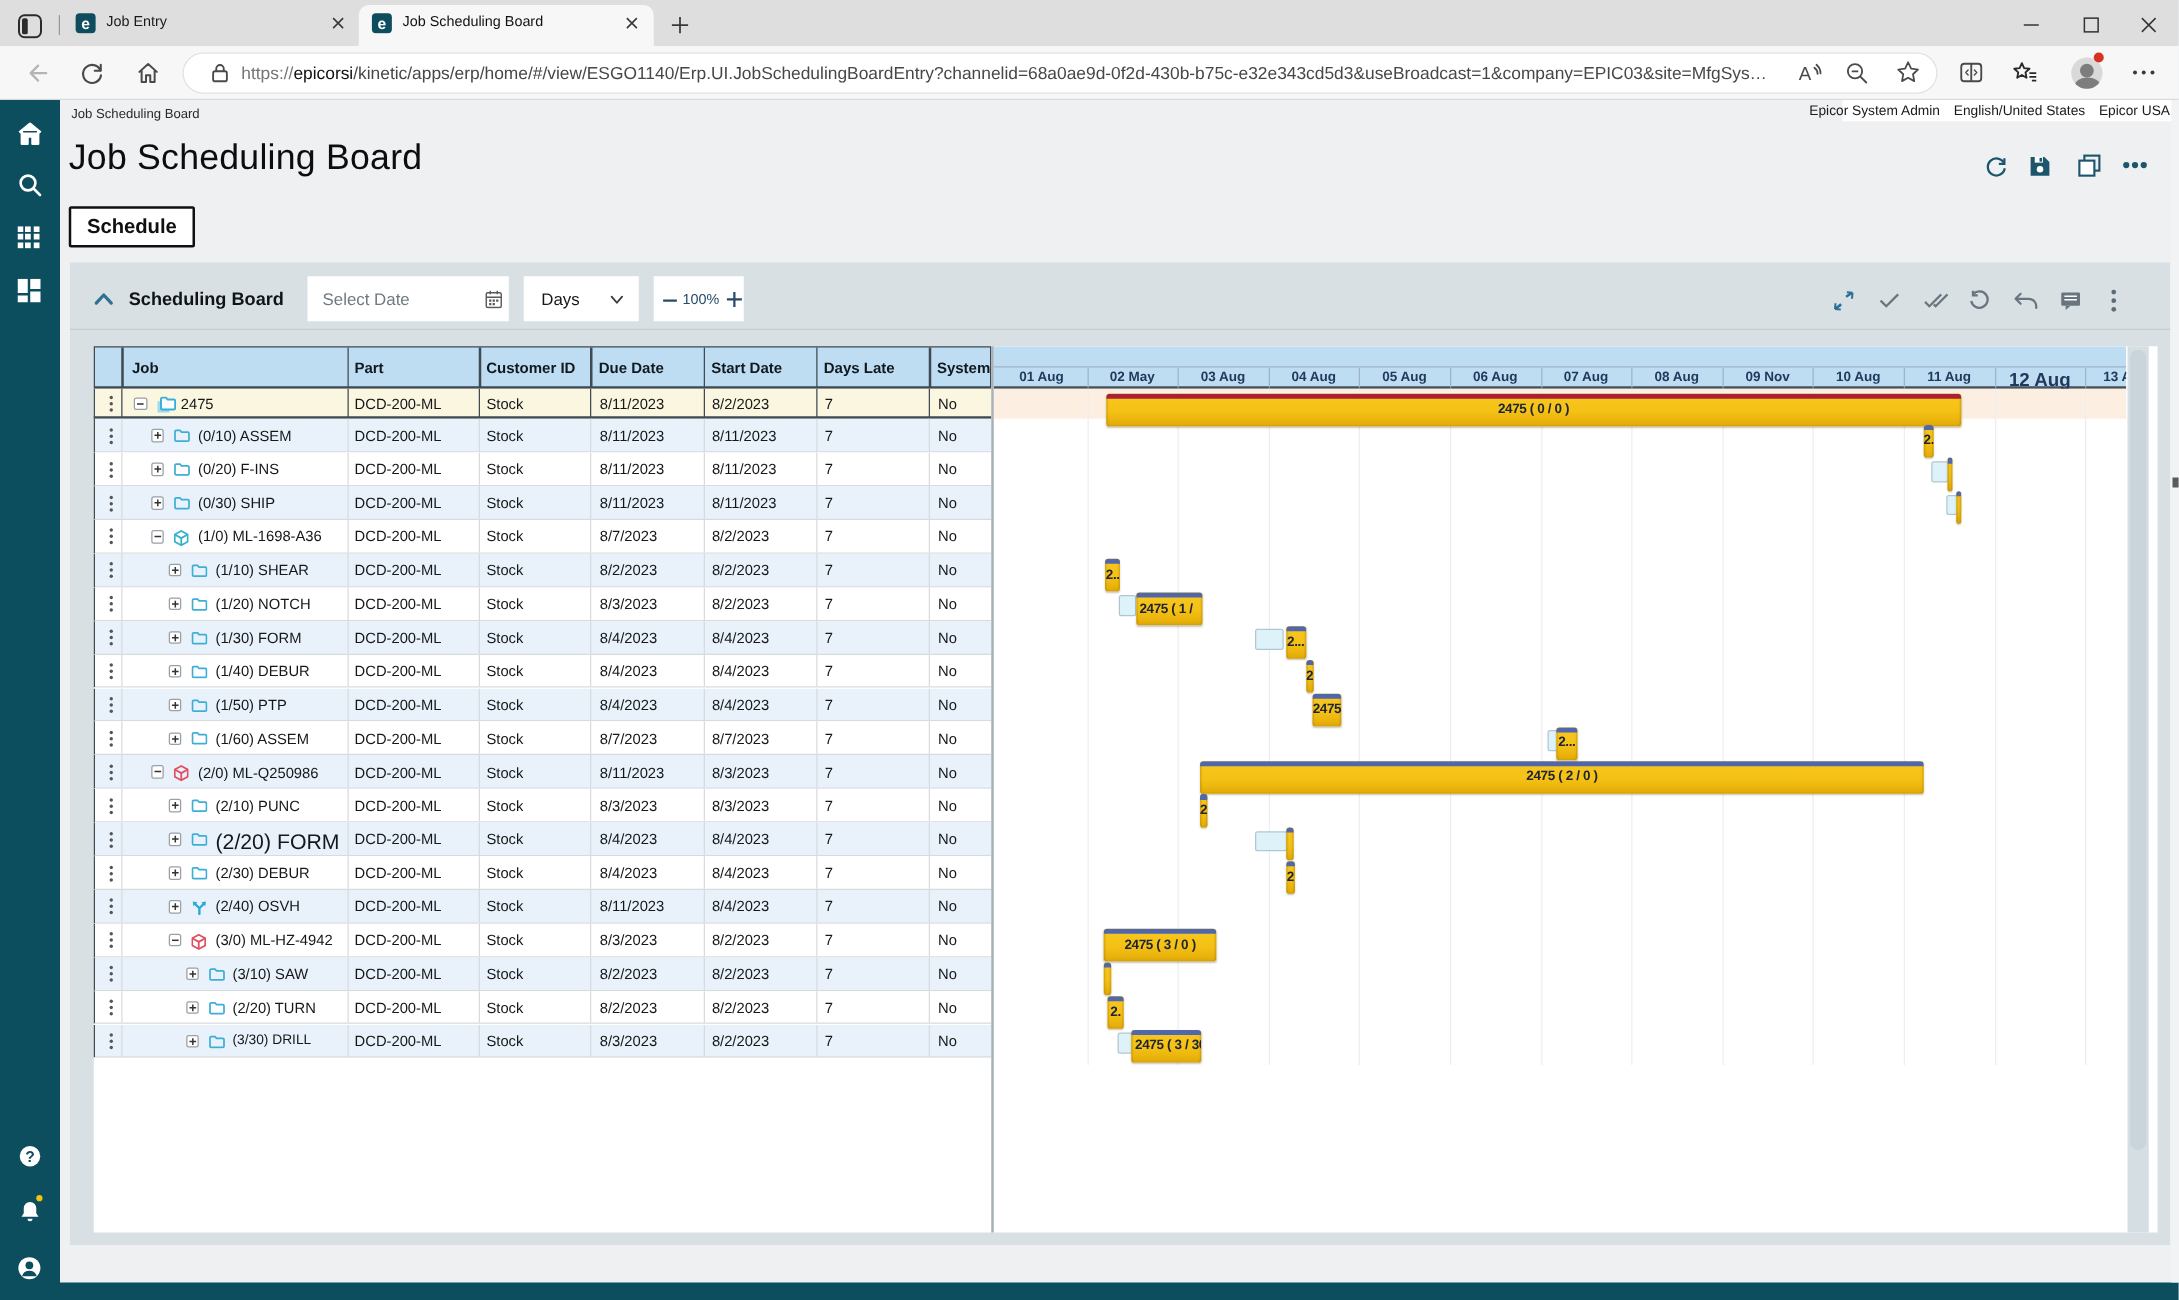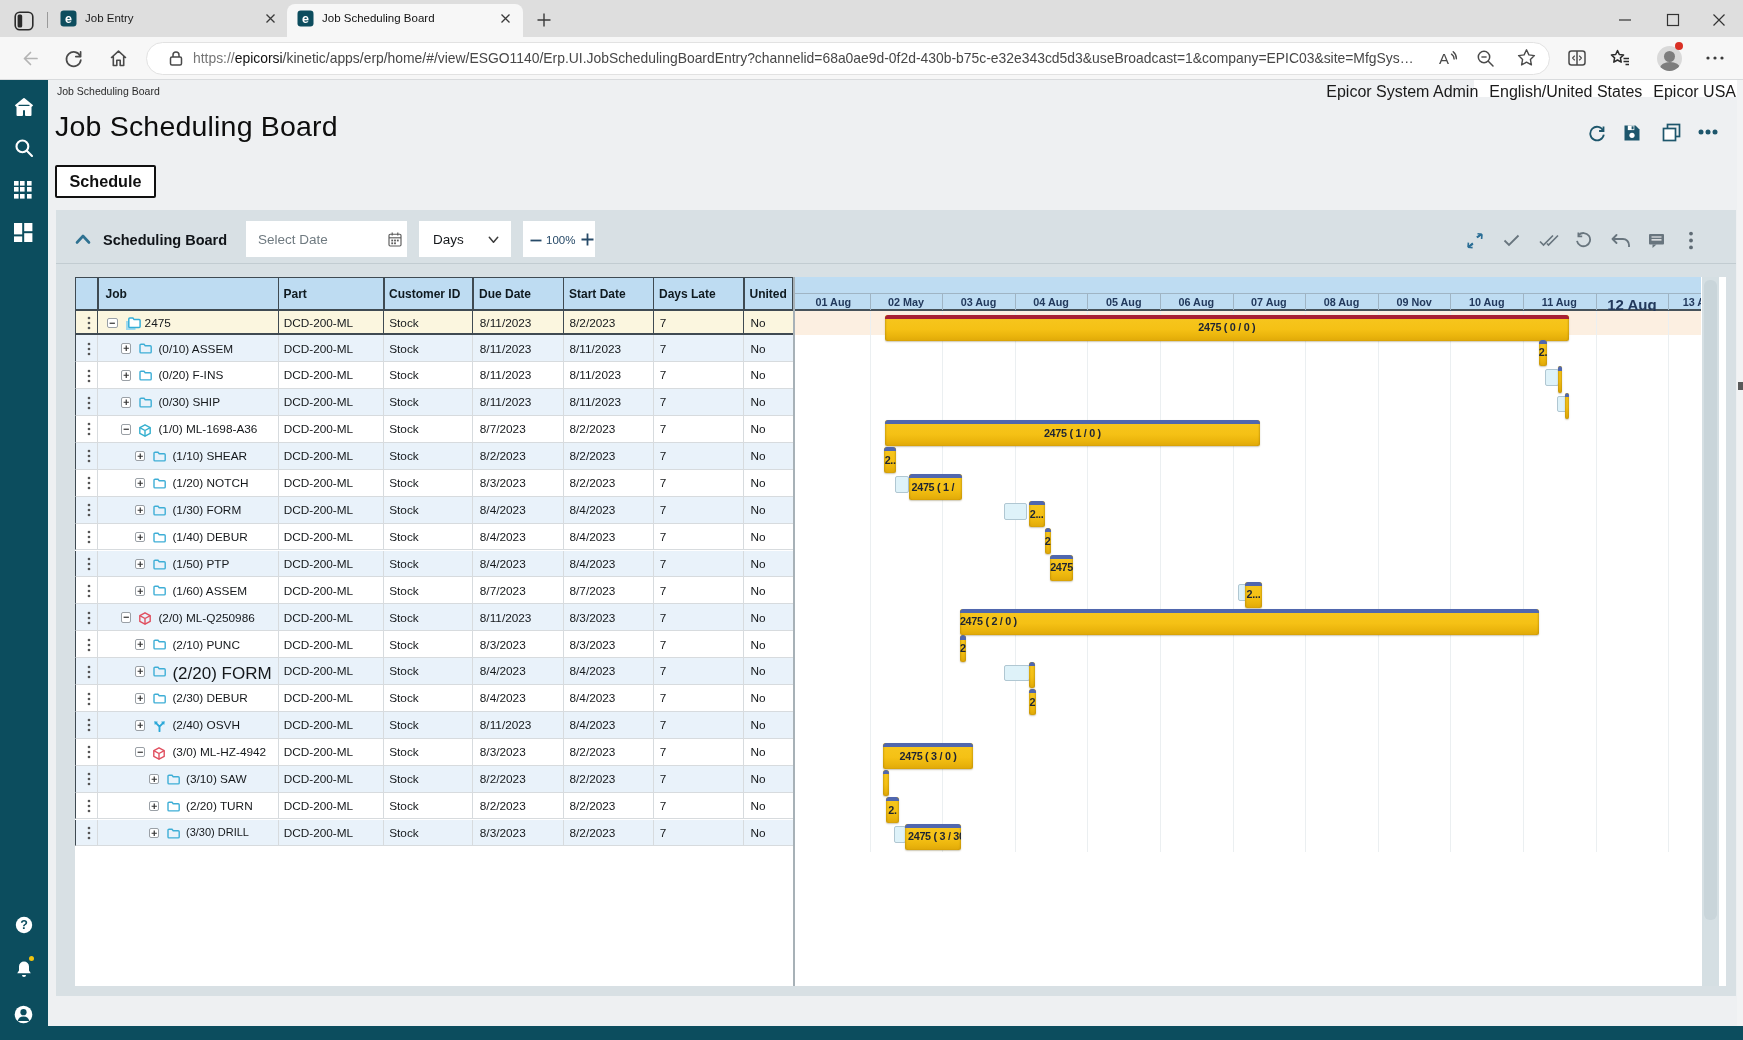--- a/index.html
+++ b/index.html
@@ -127,21 +127,21 @@
     <path d="M7 15 a2 2 0 0 0 4 0 Z" fill="#fff"></path>
   </svg>
 <div class="ab" style="left:29px;top:956px;width:5px;height:5px;border-radius:50%;background:#f1c40f"></div>
 <svg class="ab" style="left:14px;top:1005px" width="19" height="19" viewBox="0 0 19 19">
     <circle cx="9.5" cy="9.5" r="8.8" fill="#fff"></circle>
     <circle cx="9.5" cy="7.2" r="3.1" fill="#0c4d5e"></circle>
     <path d="M3.6 15.9 a6.2 6.2 0 0 1 11.8 0 Z" fill="#0c4d5e"></path>
   </svg>
 <div class="ab" style="left:57px;top:85px;font-size:10.5px;color:#2a2a2a">Job Scheduling Board</div>
 <div class="ab" style="left:1474px;top:80px;width:264px;height:17px;background:#fff"></div>
-<div class="ab" style="left:0;top:83px;width:1736px;text-align:right;font-size:16px;color:#1a1a1a"><span>Epicor System Admin</span><span style="margin-left:11px">English/United States</span><span style="margin-left:11px">Epicor USA</span></div>
+<div class="ab" style="left:0;top:83px;width:1736px;text-align:right;font-size:11px;color:#1a1a1a"><span>Epicor System Admin</span><span style="margin-left:11px">English/United States</span><span style="margin-left:11px">Epicor USA</span></div>
 <div class="ab" style="left:55px;top:110px;font-size:28.5px;color:#0d0d0d;letter-spacing:.2px">Job Scheduling Board</div>
 <div class="ab" style="left:55px;top:165px;width:101px;height:33px;background:#fff;border:2px solid #101010;border-radius:2px;font-size:16.2px;font-weight:bold;color:#101010;text-align:center;line-height:29px">Schedule</div>
 <svg class="ab" style="left:1588px;top:124px" width="18" height="18" viewBox="0 0 18 18">
     <path d="M15.2 6.6 A6.8 6.8 0 1 0 15.8 10.6" stroke="#1d566c" stroke-width="1.8" fill="none"></path>
     <path d="M15.5 2.6 V7 H11.1" fill="none" stroke="#1d566c" stroke-width="1.8"></path>
   </svg>
 <svg class="ab" style="left:1623px;top:124px" width="18" height="18" viewBox="0 0 18 18">
     <path d="M1.5 1.5 H12.5 L16.5 5.5 V16.5 H1.5 Z" fill="#1d566c"></path>
     <rect x="4.8" y="1.5" width="6.5" height="4.6" fill="#fff"></rect>
     <rect x="8.6" y="2.3" width="2" height="3" fill="#1d566c"></rect>
@@ -217,21 +217,21 @@
     <circle cx="3" cy="16.4" r="1.9" fill="#5f6b74"></circle>
   </svg>
 <div class="ab" style="left:75px;top:277px;width:1651px;height:709px;background:#fff"></div>
 <div class="ab" style="left:75px;top:277px;width:718px;height:33.5px;background:#bedcf2;border:1.5px solid #3f4a52;border-bottom:2px solid #3f4a52"></div>
 <div class="ab" style="left:105.5px;top:287px;font-size:12px;font-weight:bold;color:#0f1a20">Job</div>
 <div class="ab" style="left:283.5px;top:287px;font-size:12px;font-weight:bold;color:#0f1a20">Part</div>
 <div class="ab" style="left:389.0px;top:287px;font-size:12px;font-weight:bold;color:#0f1a20">Customer ID</div>
 <div class="ab" style="left:479.0px;top:287px;font-size:12px;font-weight:bold;color:#0f1a20">Due Date</div>
 <div class="ab" style="left:569.0px;top:287px;font-size:12px;font-weight:bold;color:#0f1a20">Start Date</div>
 <div class="ab" style="left:659.0px;top:287px;font-size:12px;font-weight:bold;color:#0f1a20">Days Late</div>
-<div class="ab" style="left:749.5px;top:287px;font-size:12px;font-weight:bold;color:#0f1a20">United</div>
+<div class="ab" style="left:749.5px;top:287px;font-size:12px;font-weight:bold;color:#0f1a20">System</div>
 <div class="ab" style="left:97.2px;top:278px;width:1.5px;height:32px;background:#3f4a52"></div>
 <div class="ab" style="left:277.6px;top:278px;width:1.5px;height:32px;background:#3f4a52"></div>
 <div class="ab" style="left:383.4px;top:278px;width:1.5px;height:32px;background:#3f4a52"></div>
 <div class="ab" style="left:472.2px;top:278px;width:1.5px;height:32px;background:#3f4a52"></div>
 <div class="ab" style="left:562.5px;top:278px;width:1.5px;height:32px;background:#3f4a52"></div>
 <div class="ab" style="left:652.5px;top:278px;width:1.5px;height:32px;background:#3f4a52"></div>
 <div class="ab" style="left:743.1px;top:278px;width:1.5px;height:32px;background:#3f4a52"></div>
 <div class="ab" style="left:75px;top:310.5px;width:718px;height:24.8px;background:#fbf6df;border-bottom:2px solid #3f4a52;border-left:1.5px solid #3f4a52"></div>
 <div class="ab" style="left:97.2px;top:310.5px;width:1px;height:23.8px;background:#3f4a52"></div>
 <div class="ab" style="left:277.6px;top:310.5px;width:1px;height:23.8px;background:#3f4a52"></div>
@@ -829,24 +829,20 @@
       <div style="position:absolute;left:0;top:6.8px;width:100%;text-align:center;padding-left:0;font-size:10.8px;letter-spacing:-0.3px;font-weight:bold;color:#1d2433;white-space:nowrap;overflow:hidden">2.</div>
     </div>
     <div class="ab" style="left:749.7px;top:91.8px;width:14.3px;height:16.8px;background:#def2f9;border:1px solid #b0c7d2;border-radius:2px"></div>
     <div class="ab" style="left:763.0px;top:89.4px;width:3.5px;height:26.2px;border-radius:2.5px;background:linear-gradient(#f7c71f 0%,#f5c115 55%,#eab40c 82%,#dfa808 100%);box-shadow:inset 1.2px 0 1px rgba(150,110,0,.32),inset -1.2px 0 1px rgba(150,110,0,.32),0 1px 1.5px rgba(90,70,0,.3);overflow:hidden">
       <div style="height:4.2px;background:#5067ae;border-radius:3px 3px 0 0"></div>
     </div>
     <div class="ab" style="left:762.0px;top:118.7px;width:11.5px;height:16.8px;background:#def2f9;border:1px solid #b0c7d2;border-radius:2px"></div>
     <div class="ab" style="left:770.4px;top:116.3px;width:3.4px;height:26.2px;border-radius:2.5px;background:linear-gradient(#f7c71f 0%,#f5c115 55%,#eab40c 82%,#dfa808 100%);box-shadow:inset 1.2px 0 1px rgba(150,110,0,.32),inset -1.2px 0 1px rgba(150,110,0,.32),0 1px 1.5px rgba(90,70,0,.3);overflow:hidden">
       <div style="height:4.2px;background:#5067ae;border-radius:3px 3px 0 0"></div>
     </div>
-    <div class="ab" style="left:89.8px;top:143.2px;width:375.2px;height:26.2px;border-radius:2.5px;background:linear-gradient(#f7c71f 0%,#f5c115 55%,#eab40c 82%,#dfa808 100%);box-shadow:inset 1.2px 0 1px rgba(150,110,0,.32),inset -1.2px 0 1px rgba(150,110,0,.32),0 1px 1.5px rgba(90,70,0,.3);overflow:hidden">
-      <div style="height:4.2px;background:#5067ae;border-radius:3px 3px 0 0"></div>
-      <div style="position:absolute;left:0;top:6.8px;width:100%;text-align:center;padding-left:0;font-size:10.8px;letter-spacing:-0.3px;font-weight:bold;color:#1d2433;white-space:nowrap;overflow:hidden">2475 ( 1 / 0 )</div>
-    </div>
     <div class="ab" style="left:89.4px;top:170.1px;width:11.6px;height:26.2px;border-radius:2.5px;background:linear-gradient(#f7c71f 0%,#f5c115 55%,#eab40c 82%,#dfa808 100%);box-shadow:inset 1.2px 0 1px rgba(150,110,0,.32),inset -1.2px 0 1px rgba(150,110,0,.32),0 1px 1.5px rgba(90,70,0,.3);overflow:hidden">
       <div style="height:4.2px;background:#5067ae;border-radius:3px 3px 0 0"></div>
       <div style="position:absolute;left:0;top:6.8px;width:100%;text-align:center;padding-left:0;font-size:10.8px;letter-spacing:-0.3px;font-weight:bold;color:#1d2433;white-space:nowrap;overflow:hidden">2..</div>
     </div>
     <div class="ab" style="left:100.0px;top:199.4px;width:14.4px;height:16.8px;background:#def2f9;border:1px solid #b0c7d2;border-radius:2px"></div>
     <div class="ab" style="left:113.5px;top:197.0px;width:53.8px;height:26.2px;border-radius:2.5px;background:linear-gradient(#f7c71f 0%,#f5c115 55%,#eab40c 82%,#dfa808 100%);box-shadow:inset 1.2px 0 1px rgba(150,110,0,.32),inset -1.2px 0 1px rgba(150,110,0,.32),0 1px 1.5px rgba(90,70,0,.3);overflow:hidden">
       <div style="height:4.2px;background:#5067ae;border-radius:3px 3px 0 0"></div>
       <div style="position:absolute;left:0;top:6.8px;width:100%;text-align:left;padding-left:3px;font-size:10.8px;letter-spacing:-0.3px;font-weight:bold;color:#1d2433;white-space:nowrap;overflow:hidden">2475 ( 1 /</div>
     </div>
     <div class="ab" style="left:209.4px;top:226.3px;width:22.9px;height:16.8px;background:#def2f9;border:1px solid #b0c7d2;border-radius:2px"></div>
@@ -862,21 +858,21 @@
       <div style="height:4.2px;background:#5067ae;border-radius:3px 3px 0 0"></div>
       <div style="position:absolute;left:0;top:6.8px;width:100%;text-align:center;padding-left:0;font-size:10.8px;letter-spacing:-0.3px;font-weight:bold;color:#1d2433;white-space:nowrap;overflow:hidden">2475</div>
     </div>
     <div class="ab" style="left:443.0px;top:307.0px;width:9.5px;height:16.8px;background:#def2f9;border:1px solid #b0c7d2;border-radius:2px"></div>
     <div class="ab" style="left:450.0px;top:304.6px;width:17.0px;height:26.2px;border-radius:2.5px;background:linear-gradient(#f7c71f 0%,#f5c115 55%,#eab40c 82%,#dfa808 100%);box-shadow:inset 1.2px 0 1px rgba(150,110,0,.32),inset -1.2px 0 1px rgba(150,110,0,.32),0 1px 1.5px rgba(90,70,0,.3);overflow:hidden">
       <div style="height:4.2px;background:#5067ae;border-radius:3px 3px 0 0"></div>
       <div style="position:absolute;left:0;top:6.8px;width:100%;text-align:center;padding-left:0;font-size:10.8px;letter-spacing:-0.3px;font-weight:bold;color:#1d2433;white-space:nowrap;overflow:hidden">2...</div>
     </div>
     <div class="ab" style="left:164.9px;top:331.5px;width:579.4px;height:26.2px;border-radius:2.5px;background:linear-gradient(#f7c71f 0%,#f5c115 55%,#eab40c 82%,#dfa808 100%);box-shadow:inset 1.2px 0 1px rgba(150,110,0,.32),inset -1.2px 0 1px rgba(150,110,0,.32),0 1px 1.5px rgba(90,70,0,.3);overflow:hidden">
       <div style="height:4.2px;background:#5067ae;border-radius:3px 3px 0 0"></div>
-      <div style="position:absolute;left:0;top:6.8px;width:100%;text-align:left;padding-left:0;font-size:10.8px;letter-spacing:-0.3px;font-weight:bold;color:#1d2433;white-space:nowrap;overflow:hidden">2475 ( 2 / 0 )</div>
+      <div style="position:absolute;left:0;top:6.8px;width:100%;text-align:center;padding-left:0;font-size:10.8px;letter-spacing:-0.3px;font-weight:bold;color:#1d2433;white-space:nowrap;overflow:hidden">2475 ( 2 / 0 )</div>
     </div>
     <div class="ab" style="left:164.9px;top:358.4px;width:6.1px;height:26.2px;border-radius:2.5px;background:linear-gradient(#f7c71f 0%,#f5c115 55%,#eab40c 82%,#dfa808 100%);box-shadow:inset 1.2px 0 1px rgba(150,110,0,.32),inset -1.2px 0 1px rgba(150,110,0,.32),0 1px 1.5px rgba(90,70,0,.3);overflow:hidden">
       <div style="height:4.2px;background:#5067ae;border-radius:3px 3px 0 0"></div>
       <div style="position:absolute;left:0;top:6.8px;width:100%;text-align:center;padding-left:0;font-size:10.8px;letter-spacing:-0.3px;font-weight:bold;color:#1d2433;white-space:nowrap;overflow:hidden">2</div>
     </div>
     <div class="ab" style="left:209.4px;top:387.7px;width:25.6px;height:16.8px;background:#def2f9;border:1px solid #b0c7d2;border-radius:2px"></div>
     <div class="ab" style="left:233.5px;top:385.3px;width:6.0px;height:26.2px;border-radius:2.5px;background:linear-gradient(#f7c71f 0%,#f5c115 55%,#eab40c 82%,#dfa808 100%);box-shadow:inset 1.2px 0 1px rgba(150,110,0,.32),inset -1.2px 0 1px rgba(150,110,0,.32),0 1px 1.5px rgba(90,70,0,.3);overflow:hidden">
       <div style="height:4.2px;background:#5067ae;border-radius:3px 3px 0 0"></div>
     </div>
     <div class="ab" style="left:233.5px;top:412.2px;width:7.5px;height:26.2px;border-radius:2.5px;background:linear-gradient(#f7c71f 0%,#f5c115 55%,#eab40c 82%,#dfa808 100%);box-shadow:inset 1.2px 0 1px rgba(150,110,0,.32),inset -1.2px 0 1px rgba(150,110,0,.32),0 1px 1.5px rgba(90,70,0,.3);overflow:hidden">

